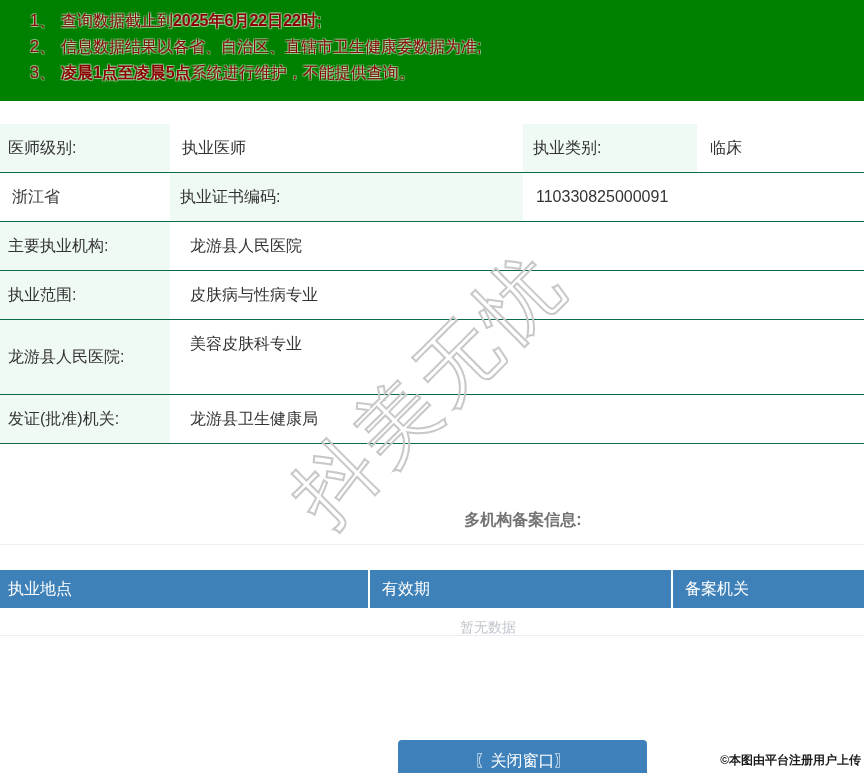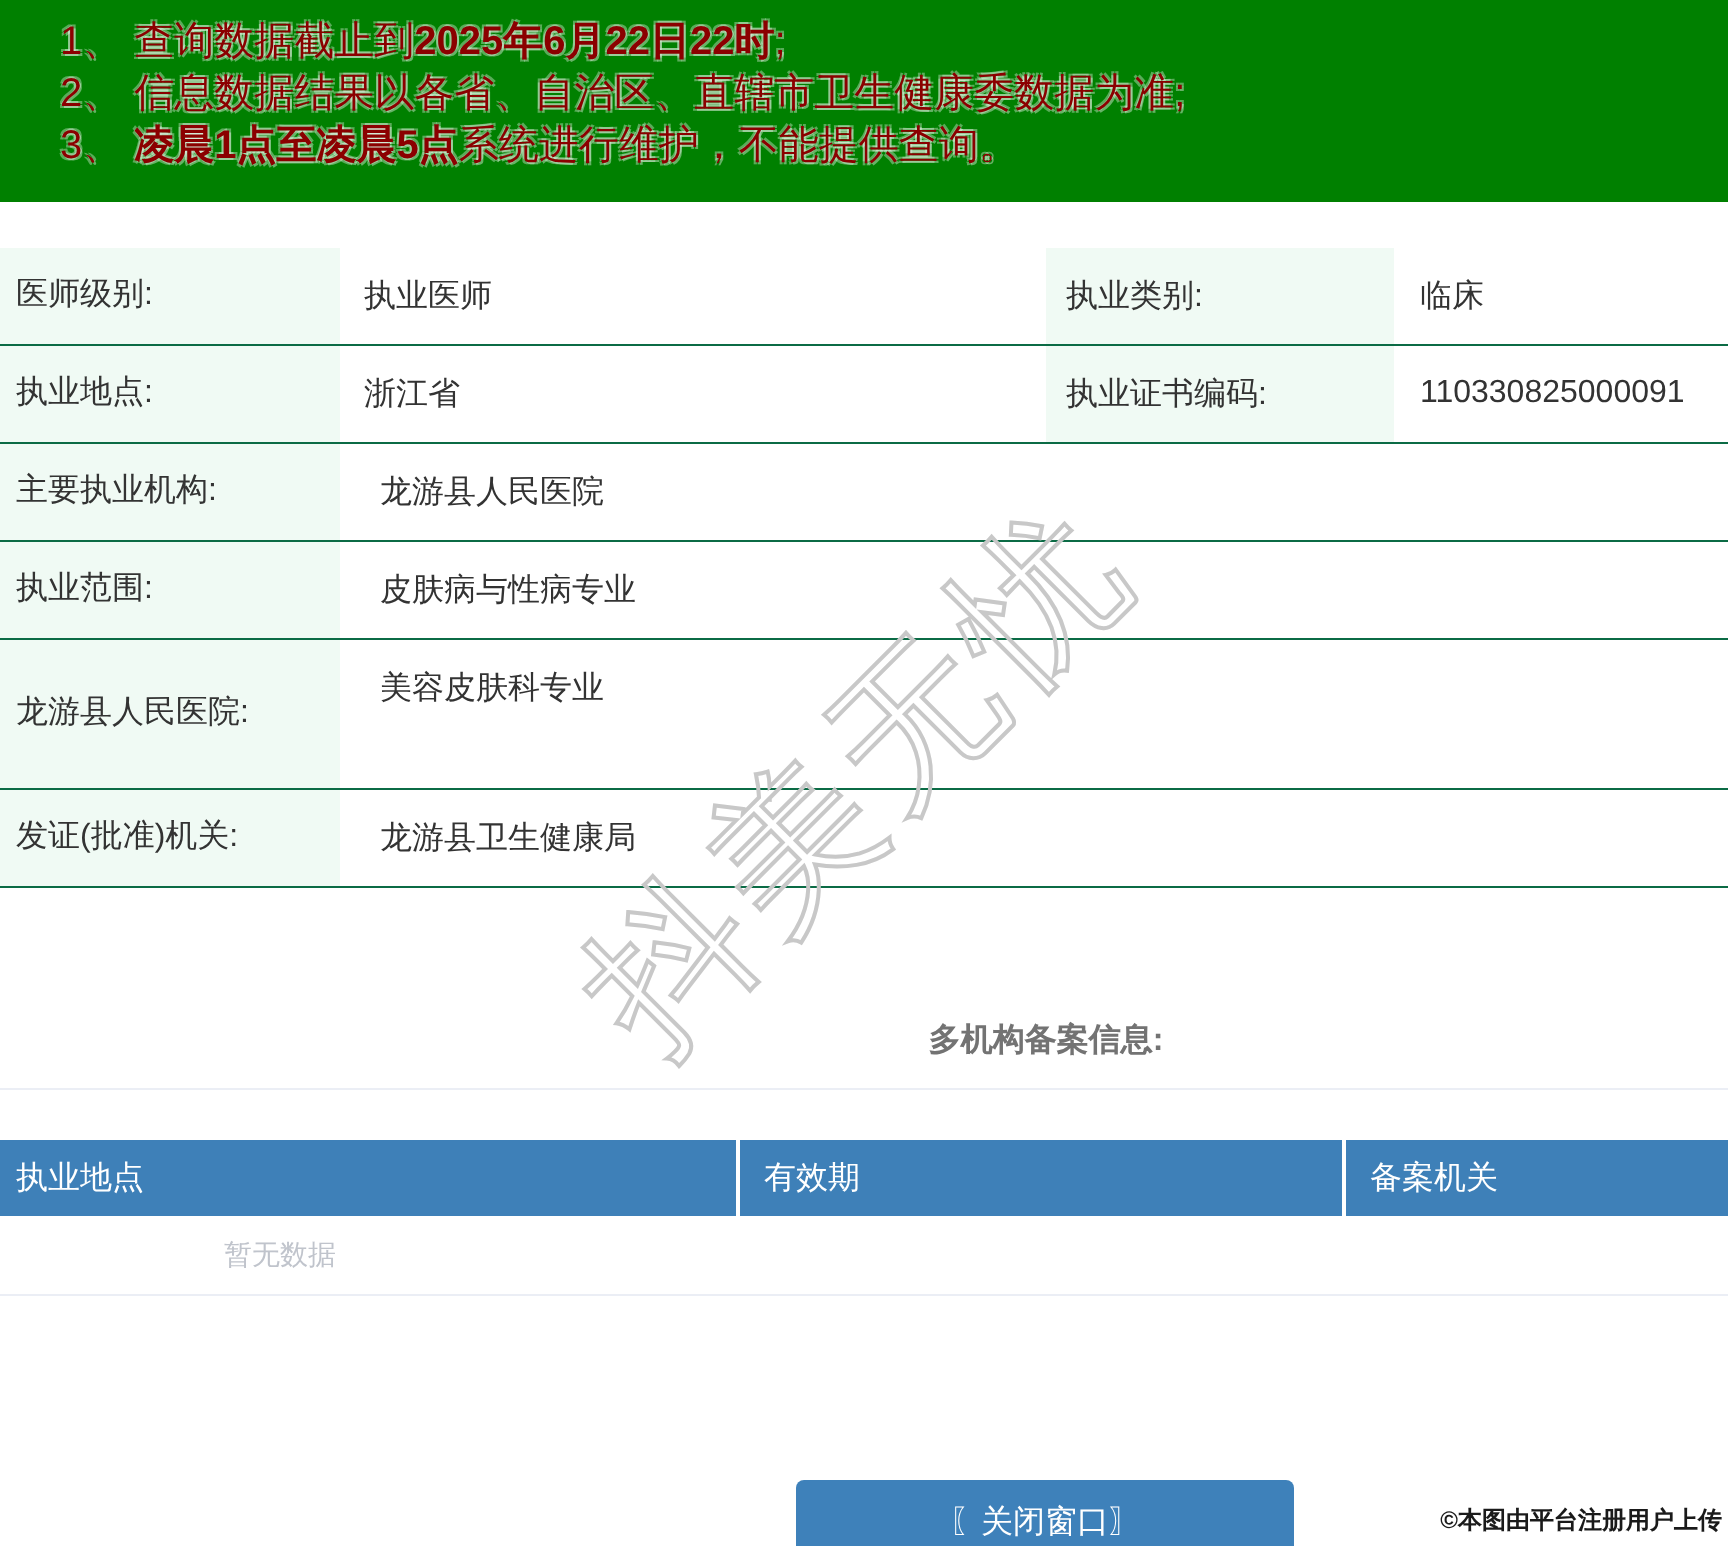--- a/index.html
+++ b/index.html
@@ -3,21 +3,21 @@
 <meta charset="utf-8">
 <style>
   * { margin:0; padding:0; box-sizing:border-box; }
   html,body { background:#fff; }
   body { font-family:"Liberation Sans","DejaVu Sans",sans-serif; }
   .page { position:relative; width:864px; height:773px; overflow:hidden; background:#fff; margin:0; }
 
   
   .notice { position:absolute; top:0; left:0; width:864px; height:101px;
             background:#008000; padding:8px 10px 0 30px; }
-  .notice-line { font-size:20px; line-height:26px; color:#8B0000; white-space:nowrap;
+  .notice-line { font-size:16px; line-height:26px; color:#8B0000; white-space:nowrap;
                  text-shadow:1px 1px 0 rgba(255,255,255,.4), -1px -1px 0 rgba(255,255,255,.35),
                              1px -1px 0 rgba(255,255,255,.35), -1px 1px 0 rgba(255,255,255,.35); }
   .notice-line b { font-weight:bold; }
   .notice-num { padding-right:6px; }
 
   
   .profile { position:absolute; top:124px; left:0; width:864px; }
   .prow { display:grid; grid-template-columns:170px 353px 174px 167px;
           height:49px; border-bottom:1px solid #0B6B45; }
   .prow.tall { height:75px; }
@@ -32,22 +32,22 @@
   
   .section-heading { position:absolute; top:493px; left:0; width:864px; height:52px;
                      border-bottom:1px solid #EBEEF5; padding-left:182px; text-align:center;
                      font-size:16px; font-weight:bold; color:#737373; padding-top:17px; }
   .org-header { position:absolute; top:570px; left:0; width:864px; height:38px;
                 display:grid; grid-template-columns:370px 303px 191px; background:#3E80B8; }
   .oh-cell { display:flex; align-items:center; color:#fff; font-size:16px;
              padding-left:8px; border-right:2px solid #fff; }
   .oh-cell.mid, .oh-cell.last { padding-left:12px; }
   .oh-cell.last { border-right:none; }
-  .empty-row { position:absolute; top:608px; left:0; width:864px; height:40px;
-               border-bottom:1px solid #EBEEF5; padding-left:112px; text-align:left;
+  .empty-row { position:absolute; top:608px; left:0; width:864px; height:28px;
+               border-bottom:1px solid #EBEEF5; padding-left:112px; text-align:center;
                font-size:14px; color:#C0C4CC; line-height:38px; }
 
   
   .close-btn { position:absolute; top:740px; left:398px; width:249px; height:42px;
                background:#3E81BA; border:none; border-radius:4px; color:#fff;
                font-size:16px; font-family:inherit; cursor:pointer; }
   .upload-note { position:absolute; top:752px; right:3px; font-size:12px; font-weight:bold;
                  color:#1a1a1a; white-space:nowrap;
                  text-shadow:1px 1px 0 #fff, -1px -1px 0 #fff, 1px -1px 0 #fff, -1px 1px 0 #fff; }
 
@@ -73,21 +73,20 @@
 
 
     <div class="prow">
       <div class="cell label">医师级别:</div>
       <div class="cell value">执业医师</div>
       <div class="cell label2">执业类别:</div>
       <div class="cell value2">临床</div>
     </div>
 
     <div class="prow">
-      <div class="cell label">执业地点:</div>
       <div class="cell value">浙江省</div>
       <div class="cell label2">执业证书编码:</div>
       <div class="cell value2">110330825000091</div>
     </div>
 
     <div class="prow">
       <div class="cell label">主要执业机构:</div>
       <div class="cell value wide">龙游县人民医院</div>
     </div>
 

